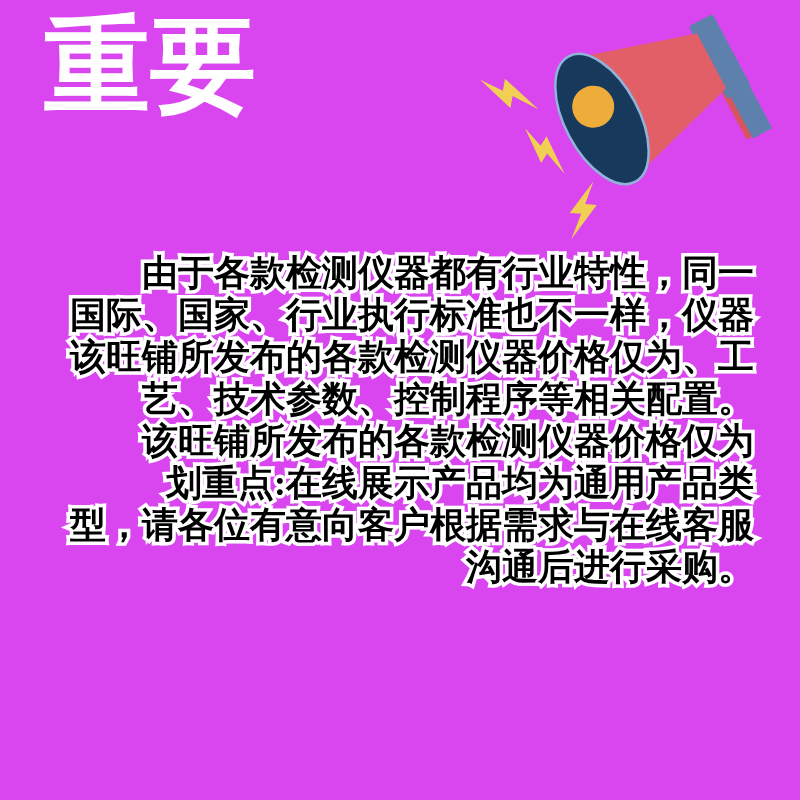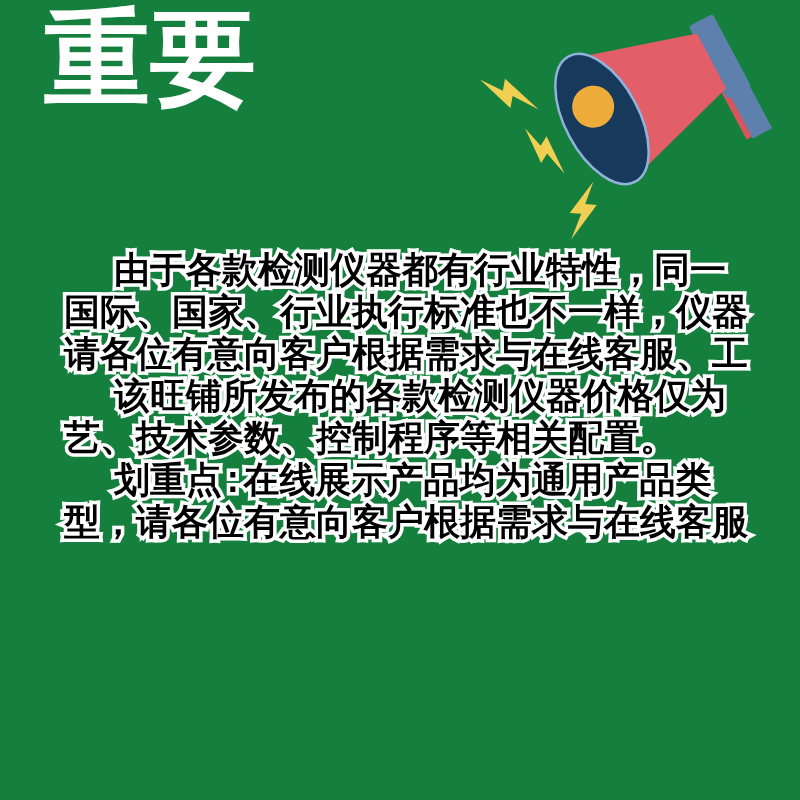--- a/index.html
+++ b/index.html
@@ -1,22 +1,22 @@
 <!DOCTYPE html>
 <html><head>
 <meta charset="utf-8">
 <style>
   html, body { margin: 0; padding: 0; }
   .canvas {
     position: relative;
     width: 800px;
     height: 800px;
-    background: #15803d;
+    background: #d946ef;
     overflow: hidden;
-    font-family: Liberation Mono, monospace;
+    font-family: Liberation Serif, serif;
   }
   .title {
     position: absolute;
     left: 44px;
     top: 8px;
     font-size: 106px;
     line-height: 118px;
     font-weight: 900;
     color: #FFFFFF;
   }
@@ -32,20 +32,21 @@
     left: 64px;
     top: 252px;
     width: 690px;
     font-size: 36px;
     line-height: 42px;
     font-weight: 900;
     color: #000000;
     white-space: nowrap;
     -webkit-text-stroke: 7px #FFFFFF;
     paint-order: stroke fill;
+    text-align: right;
   }
   .body-text .line { height: 42px; }
   .body-text .line.indent { text-indent: 50px; }
 </style>
 </head>
 <body>
 
 <div class="canvas">
 
   <div class="title">
@@ -73,20 +74,21 @@
 
       <ellipse cx="0" cy="0" rx="37" ry="71" stroke-width="2.5" stroke="#8FB3DA" fill="#17395C"></ellipse>
 
       <circle cx="-2" cy="-15" r="21" fill="#EEAD3B"></circle>
     </g>
   </svg>
 
   <div class="body-text">
     <div class="line indent">由于各款检测仪器都有行业特性，同一</div>
     <div class="line">国际、国家、行业执行标准也不一样，仪器</div>
-    <div class="line">请各位有意向客户根据需求与在线客服、工</div>
+    <div class="line">该旺铺所发布的各款检测仪器价格仅为、工</div>
+    <div class="line">艺、技术参数、控制程序等相关配置。</div>
     <div class="line indent">该旺铺所发布的各款检测仪器价格仅为</div>
-    <div class="line">艺、技术参数、控制程序等相关配置。</div>
     <div class="line indent">划重点:在线展示产品均为通用产品类</div>
     <div class="line">型，请各位有意向客户根据需求与在线客服</div>
+    <div class="line">沟通后进行采购。</div>
   </div>
 
 </div>
 
 </body></html>

